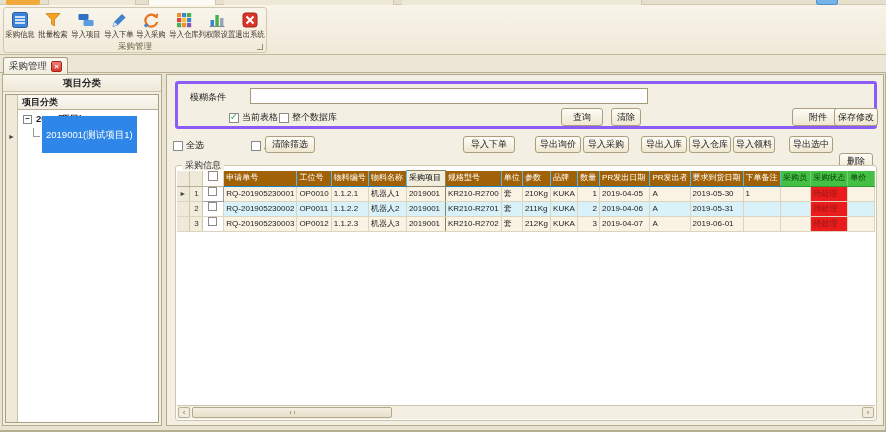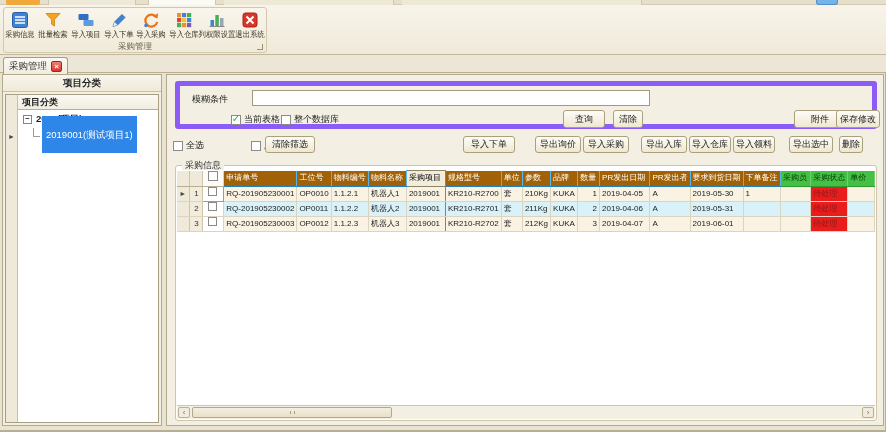--- a/index.html
+++ b/index.html
@@ -67,21 +67,21 @@
   .expander i { font-style:normal; }
   .connector { width:7px; height:9px; border-left:1px solid #9a9a9a; border-bottom:1px solid #9a9a9a;
     margin:-4px 2px 0 15px; }
   .tree-label.selected { background:#2e86e8; color:#fff; padding:12px 4px; line-height:13px; }
 
   .right-panel { position:absolute; left:166px; top:74px; width:718px; height:352px;
     border:1px solid #b3a98d; background:#f3efe3; }
 
   
   .qbox { position:absolute; left:8px; top:6px; width:702px; height:48px;
-    border:5px solid #8b5cf6; border-radius:3px; }
+    border:3px solid #8b5cf6; border-radius:3px; }
   .qlabel { position:absolute; left:12px; top:7px; font-size:9px; color:#222; }
   .qinput { position:absolute; left:72px; top:4px; width:398px; height:16px;
     border:1px solid #a39a7e; background:#fff; font-size:9px; padding:0 3px;
     font-family:"Liberation Sans","DejaVu Sans",sans-serif; }
   .cbwrap { display:flex; align-items:center; gap:3px; font-size:9px; color:#222; position:absolute; }
   .cb { width:10px; height:10px; border:1px solid #8a8a8a; background:#fff; display:inline-flex;
     align-items:center; justify-content:center; flex:0 0 auto; }
   .cb i { font-style:normal; color:#3fae3f; font-size:10px; font-weight:bold; line-height:1; margin-top:-2px; }
   .qb-cb1 { left:51px; top:27px; }
   .qb-cb2 { left:101px; top:27px; }
@@ -100,21 +100,21 @@
   .a-inv    { left:64px; top:4px;margin-left:20px; }
   .action-row .btn { top:1px; height:17px; }
   .a-clearfilter { left:98px;  width:50px; }
   .a1 { left:296px; width:52px; }
   .a2 { left:368px; width:46px; }
   .a3 { left:416px; width:46px; }
   .a4 { left:474px; width:46px; }
   .a5 { left:522px; width:42px; }
   .a6 { left:566px; width:42px; }
   .a7 { left:622px; width:44px; }
-  .a8 { left:672px; width:24px; }
+  .a8 { left:672px; width:34px;margin-top:17px; }
 
   
   .gbox { position:absolute; left:8px; top:90px; width:702px; height:256px;
     border:1px solid #cfc5aa; border-radius:3px; background:#fff; }
   .gbox-label { position:absolute; top:-7px; left:6px; background:#f3efe3; padding:0 3px;
     font-size:9px; color:#333; }
   .table-wrap { position:absolute; left:1px; right:1px; top:4px; bottom:16px; overflow:hidden; background:#fff; }
   table.grid { border-collapse:collapse; table-layout:fixed; font-size:8px; }
   .grid th, .grid td { height:15px; line-height:14px; padding:0 2px; white-space:nowrap; overflow:hidden;
     border-right:1px solid #ddd4bf; border-bottom:1px solid #ddd4bf; font-weight:normal; text-align:left; }

